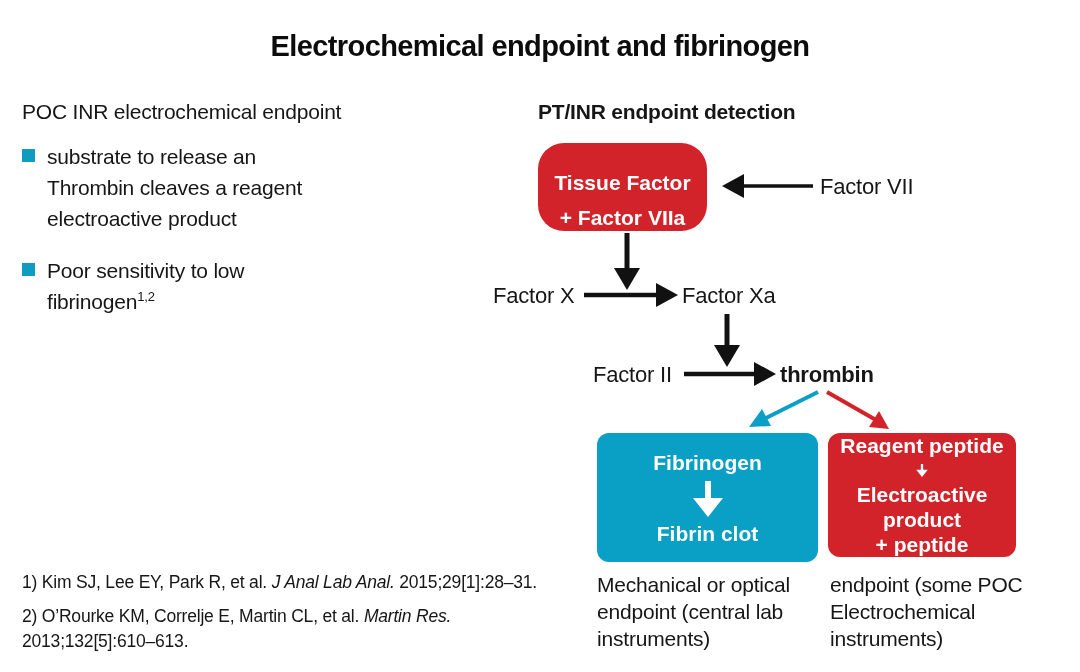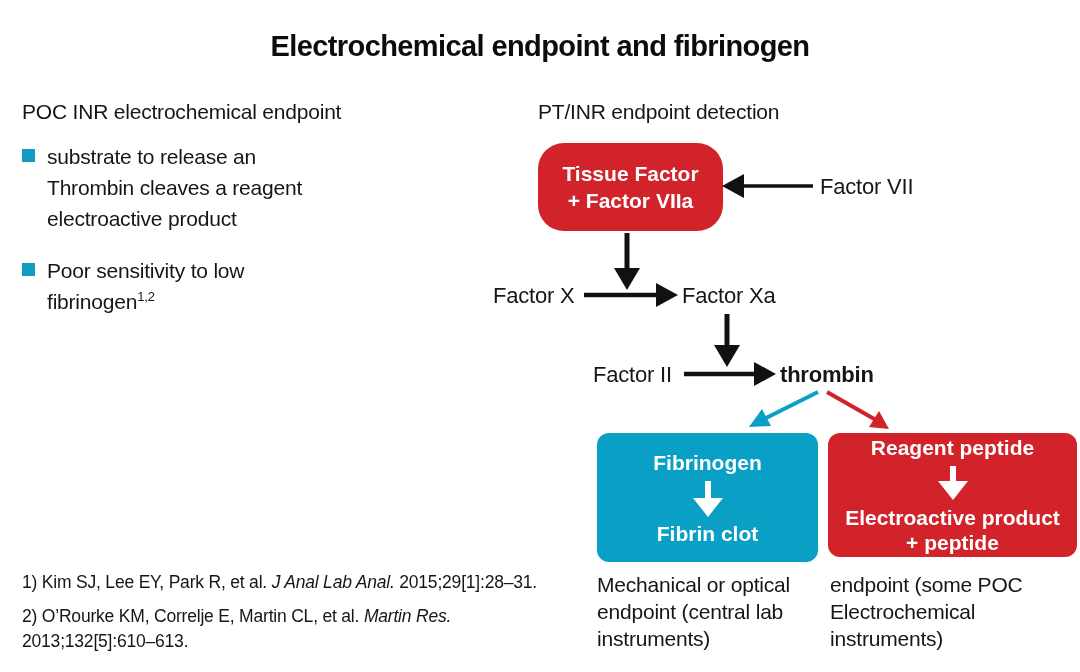--- a/index.html
+++ b/index.html
@@ -14,41 +14,41 @@
   }
   
   .left-heading{position:absolute;left:22px;top:100px;font-size:21px;letter-spacing:-0.2px;}
   .bullets{position:absolute;left:22px;top:141px;width:340px;}
   .bullet{display:flex;align-items:flex-start;margin-bottom:21px;}
   .bullet-square{width:13px;height:13px;background:#0f9cc0;margin-top:8px;flex:0 0 13px;}
   .bullet-text{margin-left:12px;font-size:21px;line-height:31px;letter-spacing:-0.2px;}
   .bullet-text .line{display:block;}
   sup{font-size:13px;line-height:0;}
   
-  .flow-heading{position:absolute;left:538px;top:100px;font-size:21px;font-weight:normal;letter-spacing:-0.2px;}
+  .flow-heading{position:absolute;left:538px;top:100px;font-size:21px;font-weight:bold;letter-spacing:-0.2px;}
   .redbox{background:#d2232a;color:#fff;font-weight:bold;text-align:center;}
   .tealbox{background:#0a9fc4;color:#fff;font-weight:bold;text-align:center;}
   .tissue-box{
-    position:absolute;left:538px;top:143px;width:185px;height:88px;border-radius:26px;
-    display:flex;flex-direction:column;justify-content:center;font-size:21px;line-height:27px;
+    position:absolute;left:538px;top:143px;width:169px;height:88px;border-radius:26px;
+    display:flex;flex-direction:column;justify-content:flex-end;font-size:21px;line-height:27px;gap:8px;
   }
   .flow-label{position:absolute;font-size:22px;letter-spacing:-0.2px;white-space:nowrap;}
   .lbl-factor-vii{left:820px;top:174px;}
   .lbl-factor-x{left:493px;top:283px;}
   .lbl-factor-xa{left:682px;top:283px;}
   .lbl-factor-ii{left:593px;top:362px;}
   .lbl-thrombin{left:780px;top:362px;font-weight:bold;}
   .arrow-layer{position:absolute;left:0;top:0;width:1080px;height:672px;pointer-events:none;}
   .fibrinogen-box{
     position:absolute;left:597px;top:433px;width:221px;height:127px;border-radius:12px;
     display:flex;flex-direction:column;align-items:center;justify-content:center;
     font-size:21px;padding-top:2px;
   }
   .reagent-box{
-    position:absolute;left:828px;top:433px;width:249px;height:124px;border-radius:12px;
+    position:absolute;left:828px;top:433px;width:188px;height:124px;border-radius:12px;
     display:flex;flex-direction:column;align-items:center;justify-content:center;
     font-size:21px;line-height:25px;
   }
   .box-arrow{margin:6px 0 5px 0;}
   .caption{position:absolute;top:571px;font-size:21px;line-height:27px;letter-spacing:-0.2px;}
   .caption .line{display:block;}
   .caption-left{left:597px;}
   .caption-right{left:830px;}
   
   .ref{position:absolute;left:22px;font-size:17.5px;line-height:25px;letter-spacing:-0.2px;white-space:nowrap;}

